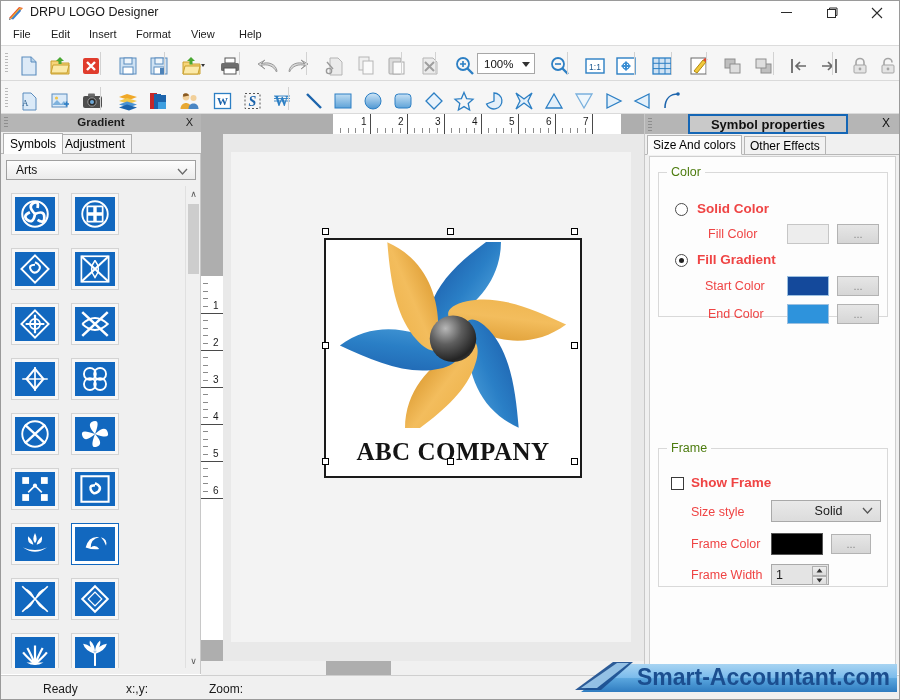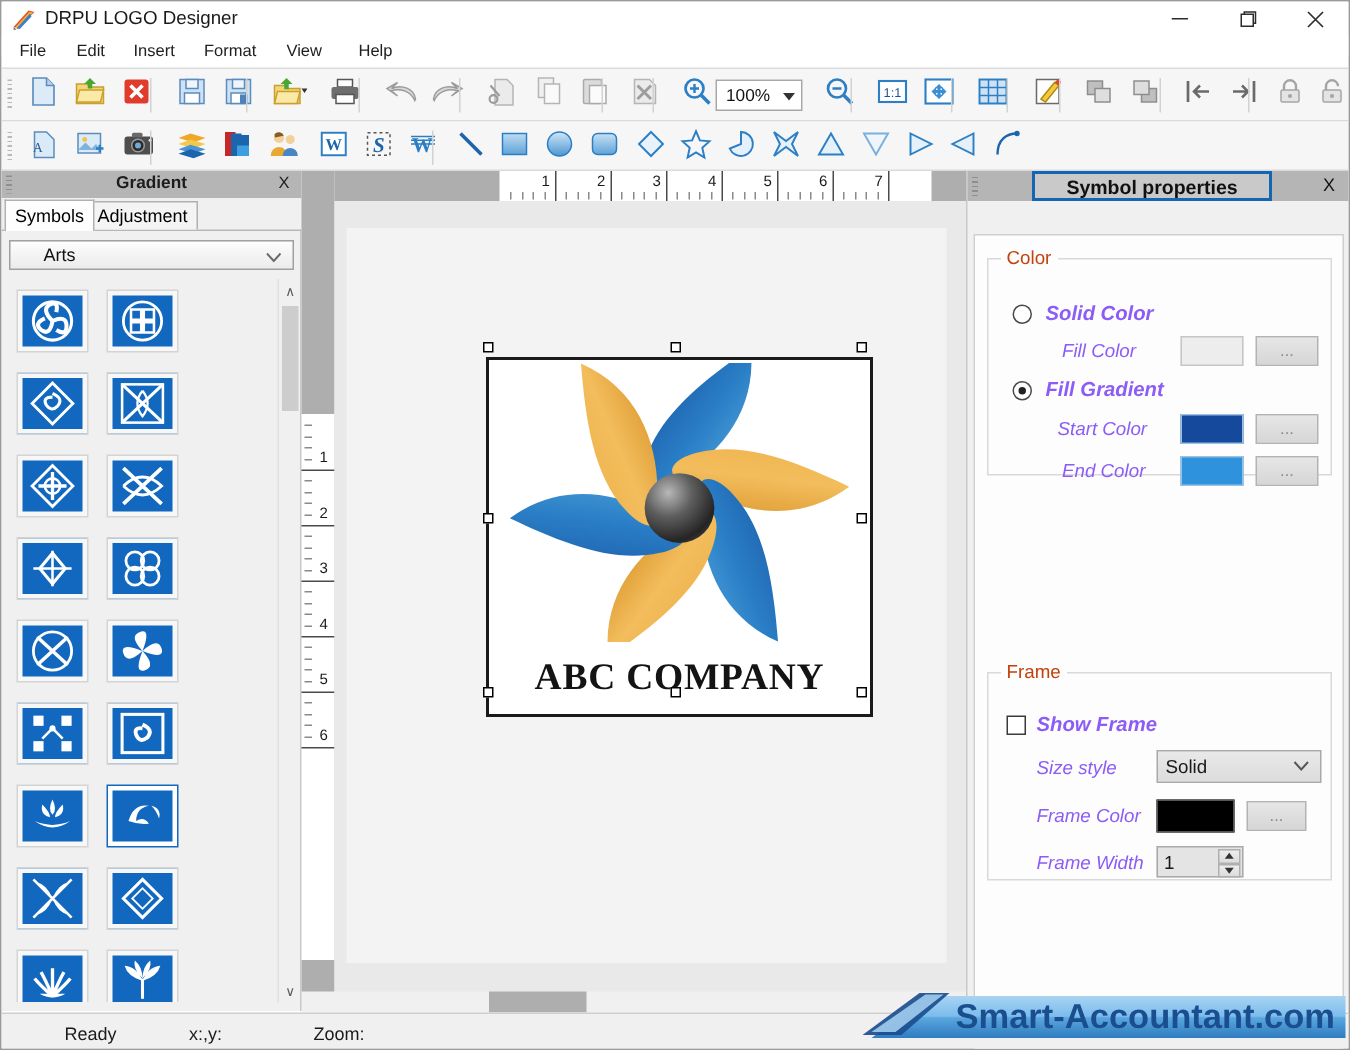--- a/index.html
+++ b/index.html
@@ -29,21 +29,21 @@
                padding:0 4px; }
 
   
   .toolbar { position:absolute; left:0; width:898px; height:35px;
              background:#f6f6f6; border-bottom:1px solid #dadada; }
   #toolbar1 { top:45px; }
   #toolbar2 { top:80px; height:33px; }
   .grip { position:absolute; left:4px; top:7px; width:3px; height:20px;
           background-image:repeating-linear-gradient(to bottom,#b9b9b9 0 1px,transparent 1px 3px); }
   .tb-cell { position:absolute; top:4px; width:28px; height:27px;
-             display:flex; align-items:flex-start; justify-content:center; }
+             display:flex; align-items:flex-end; justify-content:center; }
   .tb-sep { position:absolute; top:6px; width:1px; height:23px; background:#d2d2d2; }
   .zoom-box { position:absolute; top:7px; width:58px; height:21px; background:#fff;
               border:1px solid #a7a7a7; font-size:11.5px; color:#111;
               display:flex; align-items:center; padding-left:6px; }
   .zoom-arrow { position:absolute; right:4px; top:8px; width:0;height:0;
                 border-left:4px solid transparent;border-right:4px solid transparent;
                 border-top:5px solid #333; }
 
   
   #leftpanel { position:absolute; left:0; top:113px; width:200px; height:560px;
@@ -56,21 +56,21 @@
                       font-size:11.5px; font-weight:bold; color:#1c1c1c; }
   .panel-head-x { position:absolute; right:8px; top:2px; font-size:11px; color:#222; }
   .tabs { position:absolute; left:0; top:18px; width:200px; height:22px;
           background:#f0f0f0; border-bottom:1px solid #b8b8b8; }
   .tab { position:absolute; top:2px; height:19px; background:#f4f4f4;
          border:1px solid #b0b0b0; border-bottom:none; font-size:12px;
          display:flex; align-items:center; padding:0 6px; }
   .tab.active { background:#fdfdfd; top:1px; height:21px; z-index:3; }
   .combo { position:absolute; left:5px; top:46px; width:190px; height:20px;
            background:linear-gradient(#fdfdfd,#ebebeb); border:1px solid #a0a0a0;
-           font-size:12px; display:flex; align-items:center; padding-left:22px; color:#111; }
+           font-size:12px; display:flex; align-items:center; padding-left:9px; color:#111; }
   .combo-arrow { position:absolute; right:7px; top:7px; }
   .symgrid-wrap { position:absolute; left:4px; top:72px; width:192px; height:482px;
                   background:#f0f0f0; overflow:hidden; }
   .symgrid { position:absolute; left:0; top:0; width:175px; display:flex; flex-wrap:wrap; }
   .symcell { width:56px; height:51px; margin:2px 2px; background:#f0f0f0;
              display:flex; align-items:center; justify-content:center; }
   .symcell .art { width:46px; height:40px; background:#1268bf;
                   display:block; border:3px solid #f7f7f7;
                   box-shadow:0 0 0 1px #d4d4d4; }
   .symcell.sel .art { border-color:#fff; box-shadow:0 0 0 1px #1268bf; }
@@ -115,22 +115,22 @@
   .rp-tabs { position:absolute; left:0; top:20px; width:255px; height:21px;
              border-bottom:1px solid #b8b8b8; background:#f0f0f0; }
   .rp-tab { position:absolute; top:2px; height:18px; font-size:12px; padding:0 5px;
             display:flex; align-items:center; background:#f2f2f2;
             border:1px solid #b5b5b5; border-bottom:none; }
   .rp-tab.active { background:#fbfbfb; top:1px; height:20px; border-bottom:1px solid #fbfbfb; }
   .rp-body { position:absolute; left:4px; top:42px; width:247px; height:570px;
              background:#fdfdfd; border:1px solid #cfcfcf; }
   fieldset.grp { position:absolute; margin:0; padding:0;
                  border:1px solid #d9d9d9; background:transparent; }
-  fieldset.grp > legend { padding:0 4px; margin-left:8px; font-size:12.5px; color:#c2410c; }
-  .lbl { position:absolute; font-size:12.5px; color:#8b5cf6;font-style:italic; }
+  fieldset.grp > legend { padding:0 4px; margin-left:8px; font-size:12.5px; color:#4d7c0f; }
+  .lbl { position:absolute; font-size:12.5px; color:#ef4444; }
   .lbl.b { font-weight:bold; font-size:13.5px; }
   .radio { position:absolute; width:13px; height:13px; border:1.5px solid #4a4a4a;
            border-radius:50%; background:#fff; }
   .radio .dot { position:absolute; left:2.5px; top:2.5px; width:5px; height:5px;
                 border-radius:50%; background:#222; }
   .swatch { position:absolute; width:42px; height:20px; border:1px solid #9cc0e0; }
   .dotbtn { position:absolute; width:42px; height:20px;
             background:linear-gradient(#e6e6e6,#d6d6d6); border:1px solid #b3b3b3;
             font-size:11px; color:#8a8a8a; display:flex; align-items:center;
             justify-content:center; }
@@ -874,20 +874,24 @@
     </div>
   </div>
 
   <div id="rightpanel">
     <div class="rp-head">
       <span class="rp-head-grip"></span>
       <div class="rp-title">Symbol properties</div>
       <div class="rp-x">X</div>
     </div>
 
+    <div class="rp-tabs">
+      <div class="rp-tab active" style="left:2px">Size And colors</div>
+      <div class="rp-tab" style="left:99px">Other Effects</div>
+    </div>
 
     <div class="rp-body">
 
       <fieldset class="grp" style="left:8px; top:8px; width:230px; height:152px;">
         <legend>Color</legend>
         <div class="radio" style="left:16px; top:24px;"></div>
         <div class="lbl b" style="left:38px; top:22px;">Solid Color</div>
 
         <div class="lbl" style="left:49px; top:48px;">Fill Color</div>
         <div class="swatch" style="left:128px; top:45px; background:#ededed; border-color:#c6c6c6;"></div>
@@ -907,21 +911,21 @@
         <div class="dotbtn" style="left:178px; top:125px;">...</div>
       </fieldset>
 
 
       <fieldset class="grp" style="left:8px; top:284px; width:230px; height:146px;">
         <legend>Frame</legend>
         <div class="checkbox" style="left:12px; top:22px;"></div>
         <div class="lbl b" style="left:32px; top:20px;">Show Frame</div>
 
         <div class="lbl" style="left:32px; top:50px;">Size style</div>
-        <div class="select" style="left:112px; top:45px; width:110px; height:22px;">
+        <div class="select" style="left:112px; top:45px; width:110px; height:22px;justify-content:center;">
           <span>Solid</span>
           <span class="arw">
             <svg width="11" height="7" viewBox="0 0 11 7">
                 <path d="M1 1 L5.5 6 L10 1" fill="none" stroke="#555" stroke-width="1.3"></path>
               </svg>
           </span>
         </div>
 
         <div class="lbl" style="left:32px; top:82px;">Frame Color</div>
         <div class="swatch" style="left:112px; top:78px; width:52px; height:22px; background:#000; border:1.6px solid #555;"></div>

